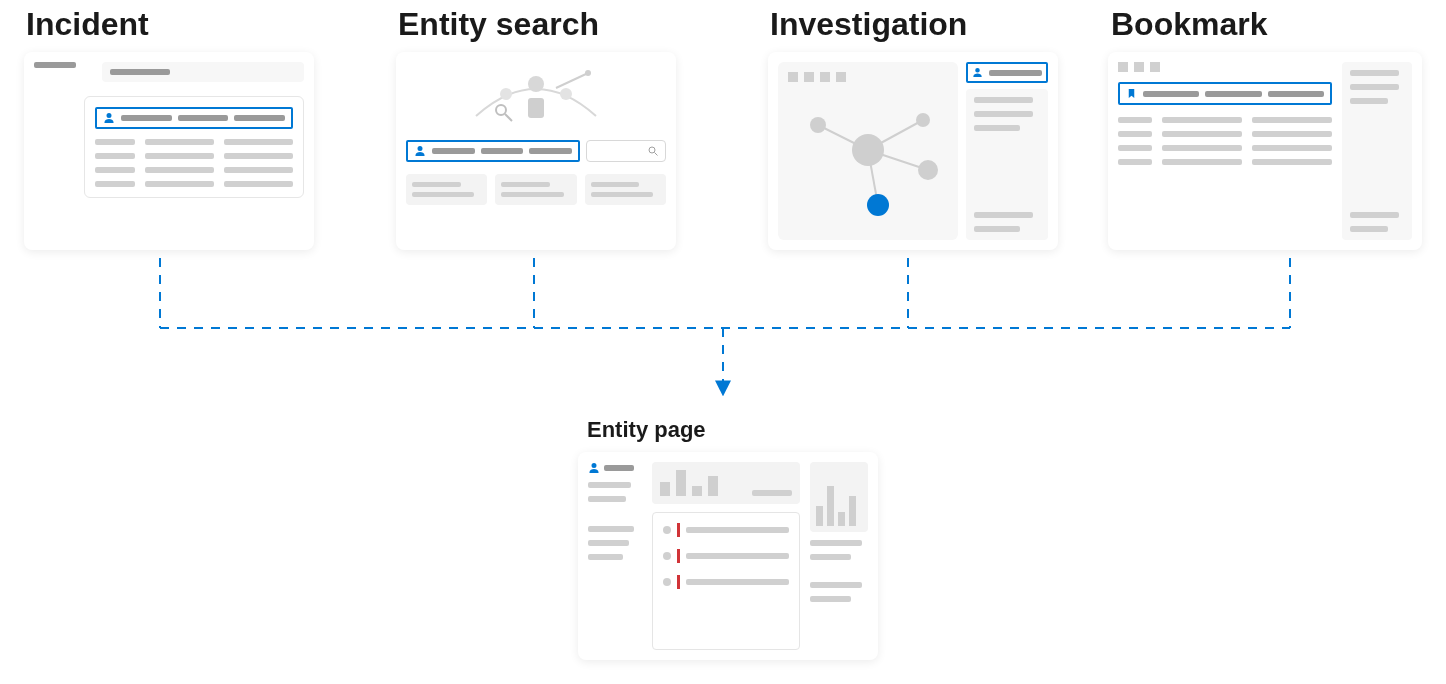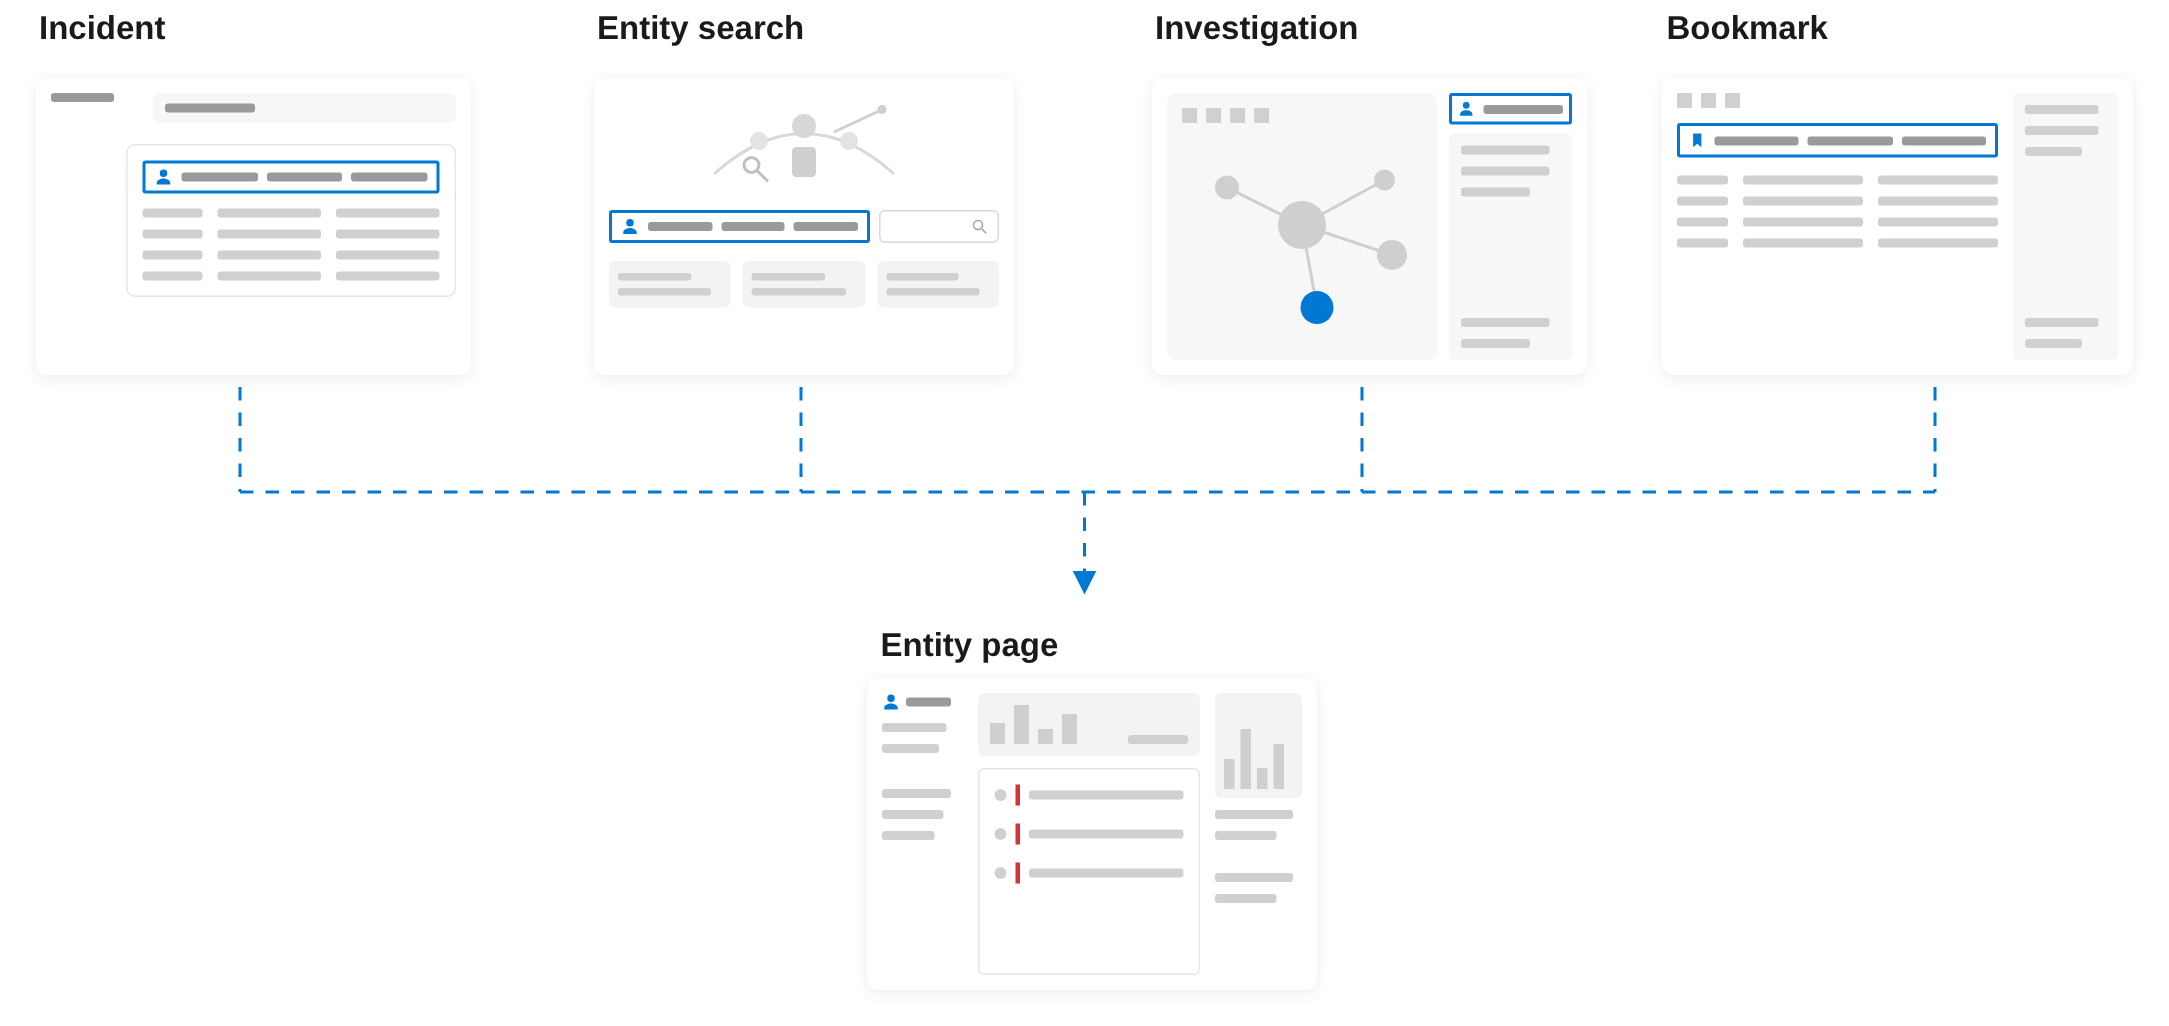--- a/index.html
+++ b/index.html
@@ -6,21 +6,21 @@
   body {
     font-family: "Segoe UI", -apple-system, BlinkMacSystemFont, sans-serif;
     background: #ffffff;
     width: 1446px;
     height: 684px;
     position: relative;
     overflow: hidden;
   }
   .source-label {
     position: absolute;
-    font-size: 22px;
+    font-size: 32px;
     font-weight: 600;
     color: #1a1a1a;
   }
   .target-label {
     position: absolute;
     font-size: 22px;
     font-weight: 600;
     color: #1a1a1a;
   }
   .card {

